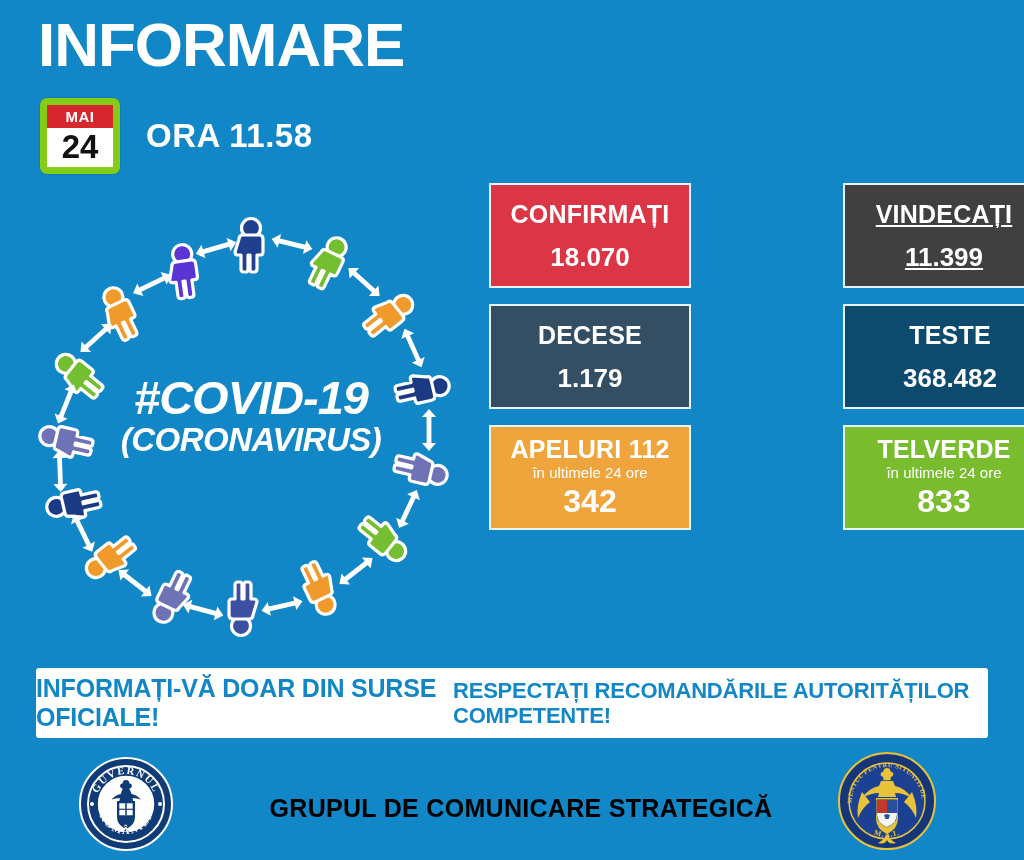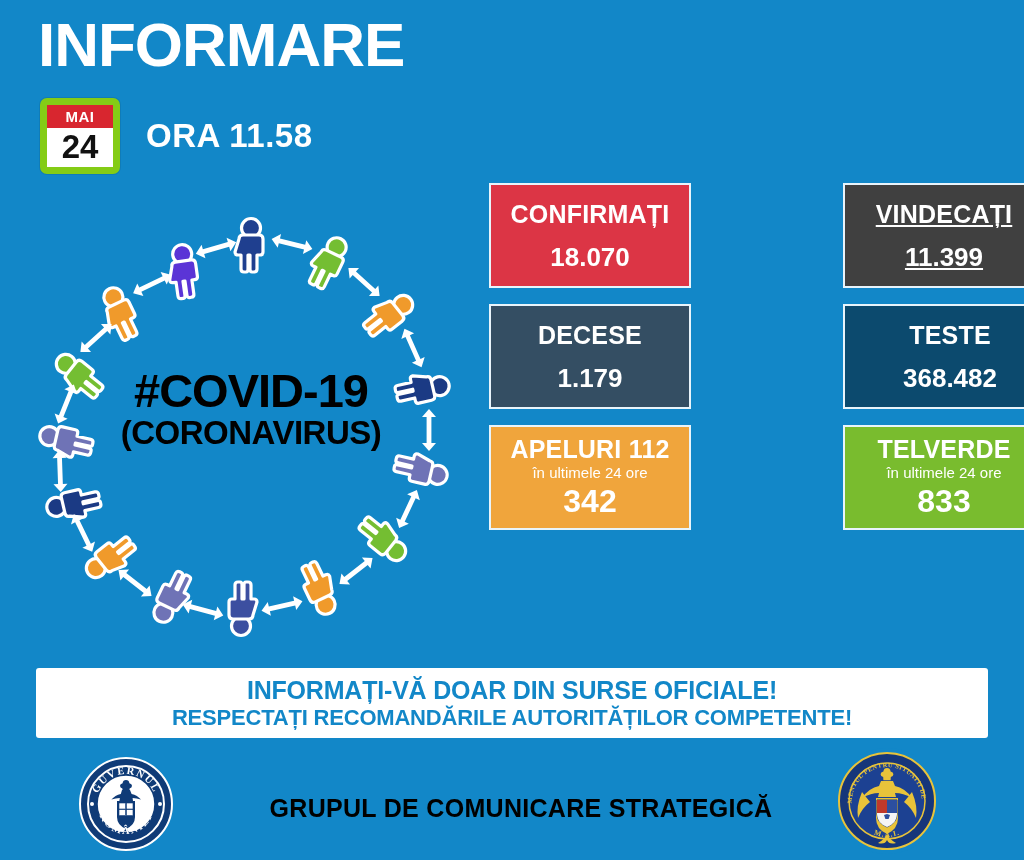--- a/index.html
+++ b/index.html
@@ -36,22 +36,22 @@
   }
   .ora{
     margin-left:26px;color:#ffffff;font-size:33px;font-weight:bold;
     letter-spacing:.5px;
   }
 
   
   .circlewrap{position:absolute;left:36px;top:212px;width:430px;height:430px;}
   .circlewrap svg{display:block;}
   .covid-label{
-    position:absolute;left:0;top:155px;width:430px;text-align:center;
-    color:#000000;pointer-events:none;
+    position:absolute;left:0;top:162px;width:430px;text-align:center;
+    color:#ffffff;pointer-events:none;font-style:italic;
   }
   .covid-label .l1{font-size:47px;font-weight:bold;letter-spacing:-1px;line-height:1.02;}
   .covid-label .l2{font-size:33px;font-weight:bold;letter-spacing:-.5px;line-height:1.1;}
 
   
   .cards{position:absolute;left:489px;top:183px;width:556px;}
   .crow{display:flex;justify-content:space-between;margin-bottom:16px;}
   .card{
     width:202px;height:105px;
     border:2px solid #E8F4FB;
@@ -62,21 +62,21 @@
   .card .cl{font-size:25px;font-weight:bold;letter-spacing:.2px;line-height:1.05;}
   .card .cv{font-size:26px;font-weight:bold;margin-top:16px;line-height:1;}
   .card.sub .cl{margin-top:-2px;}
   .card .csub{font-size:15px;font-weight:normal;margin-top:2px;line-height:1;}
   .card.sub .cv{margin-top:5px;font-size:32px;}
 
   
   .banner{
     position:absolute;left:36px;top:668px;width:952px;height:70px;
     background:#ffffff;border-radius:3px;
-    display:flex;flex-direction:column;align-items:center;justify-content:center;
+    display:flex;flex-direction:row;align-items:center;justify-content:center;
     color:#1287C8;
   }
   .banner .b1{font-size:25px;font-weight:bold;letter-spacing:-.2px;line-height:1.15;}
   .banner .b2{font-size:22px;font-weight:bold;letter-spacing:-.2px;line-height:1.15;}
 
   
   .footer{position:absolute;left:0;top:752px;width:1024px;height:108px;}
   .gov-logo{position:absolute;left:78px;top:4px;}
   .dsu-logo{position:absolute;left:832px;top:-6px;}
   .footer-text{

